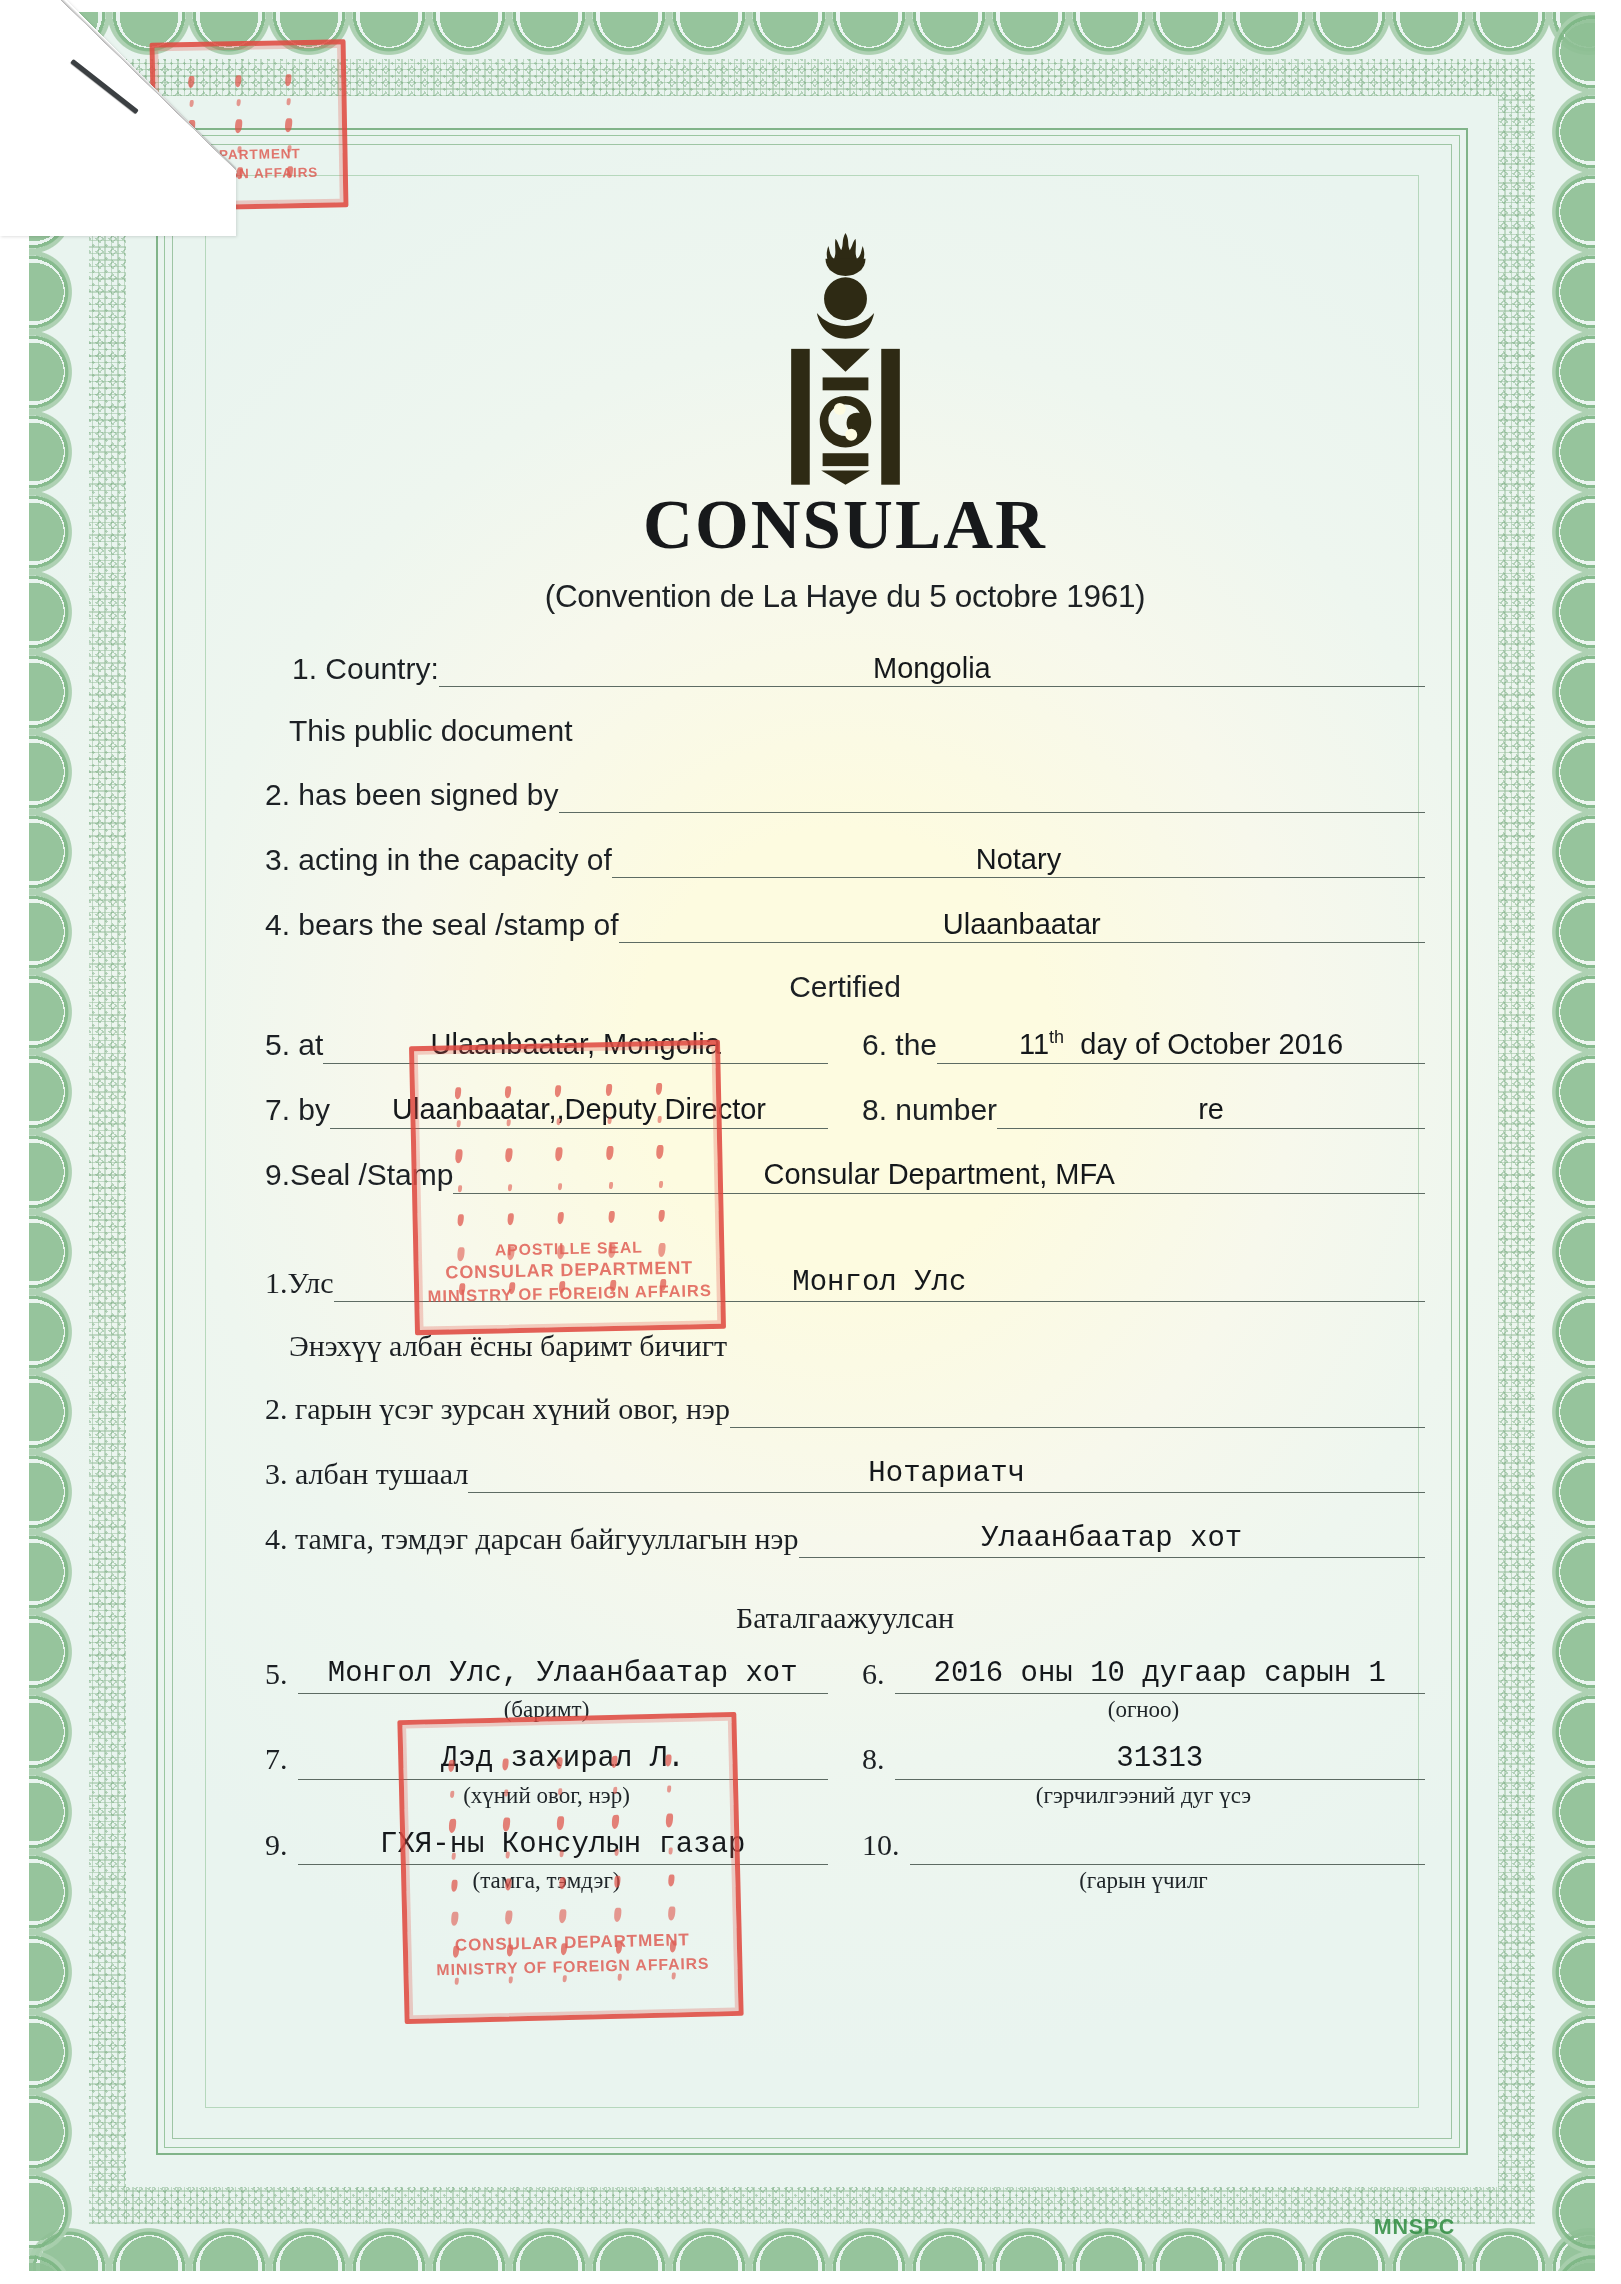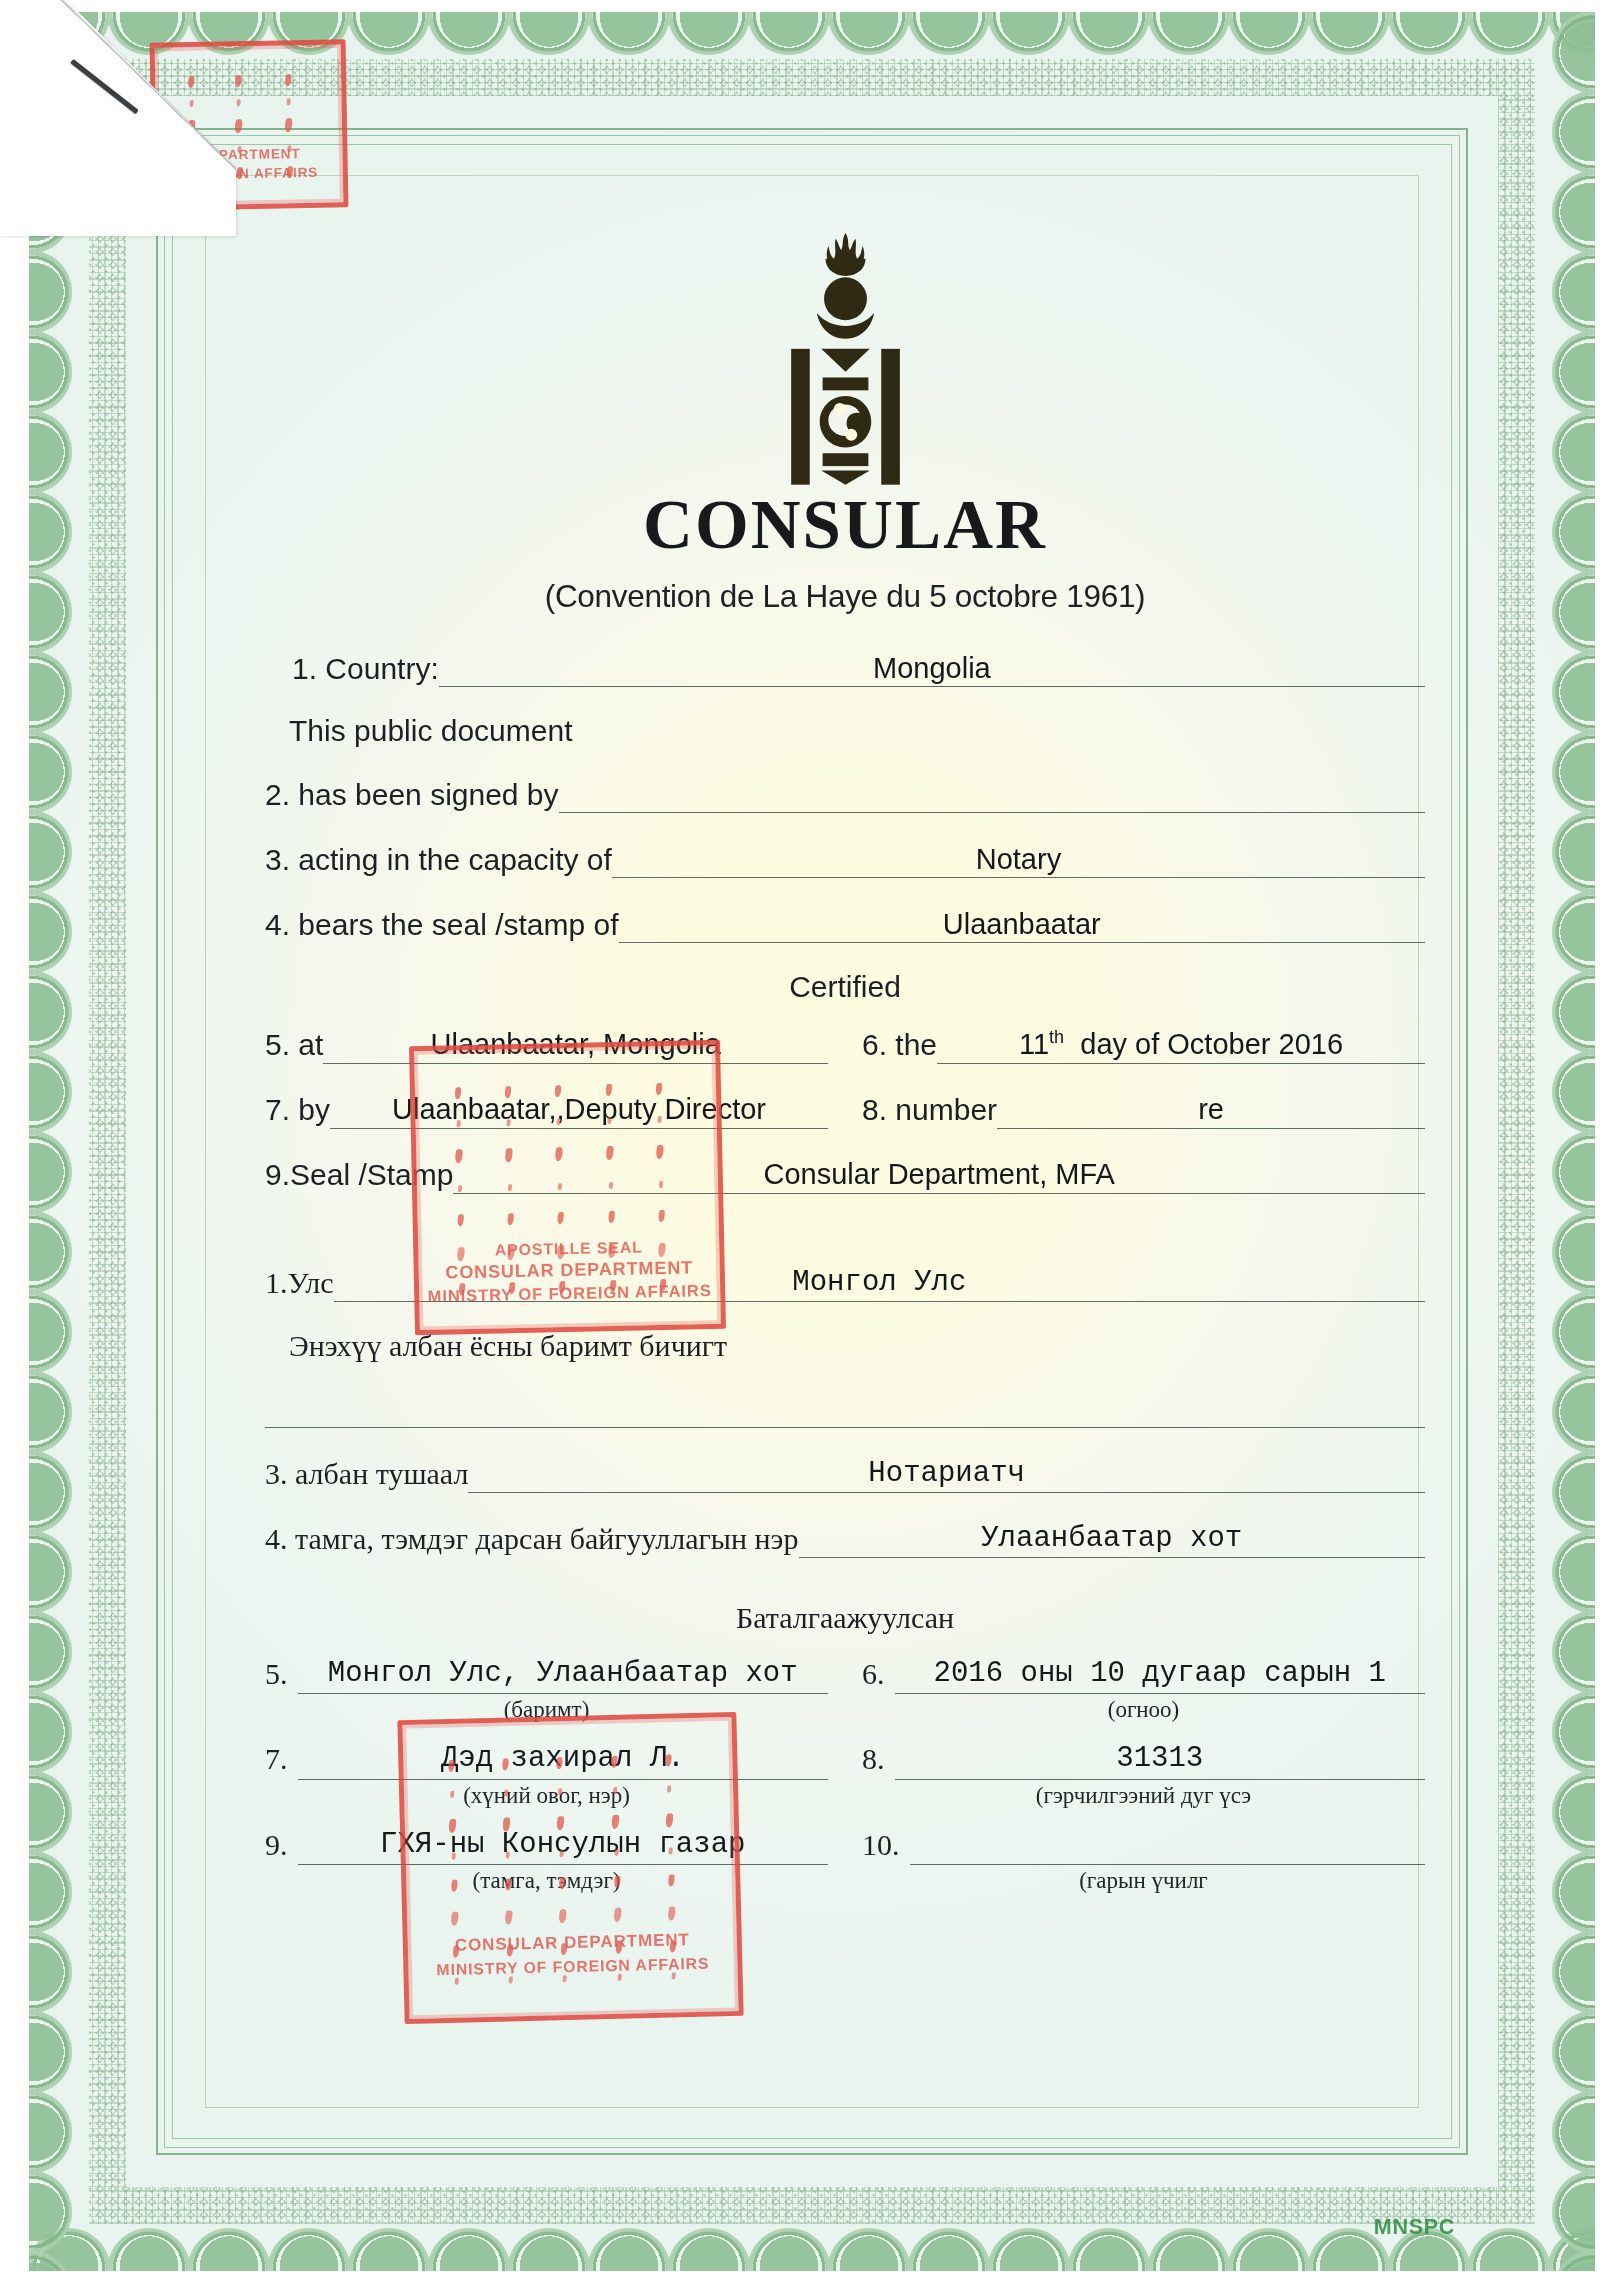--- a/index.html
+++ b/index.html
@@ -391,20 +391,21 @@
         <div class="row">
           <span class="lbl">1.Улс</span>
           <span class="fill">
             <span class="val">Монгол Улс</span>
           </span>
         </div>
 
         <div class="plain">Энэхүү албан ёсны баримт бичигт</div>
 
         <div class="row">
+          <span class="lbl">2. гарын үсэг зурсан хүний овог, нэр</span>
           <span class="fill">
             <span class="val"></span>
           </span>
         </div>
 
         <div class="row">
           <span class="lbl">3. албан тушаал</span>
           <span class="fill">
             <span class="val">Нотариатч</span>
           </span>

